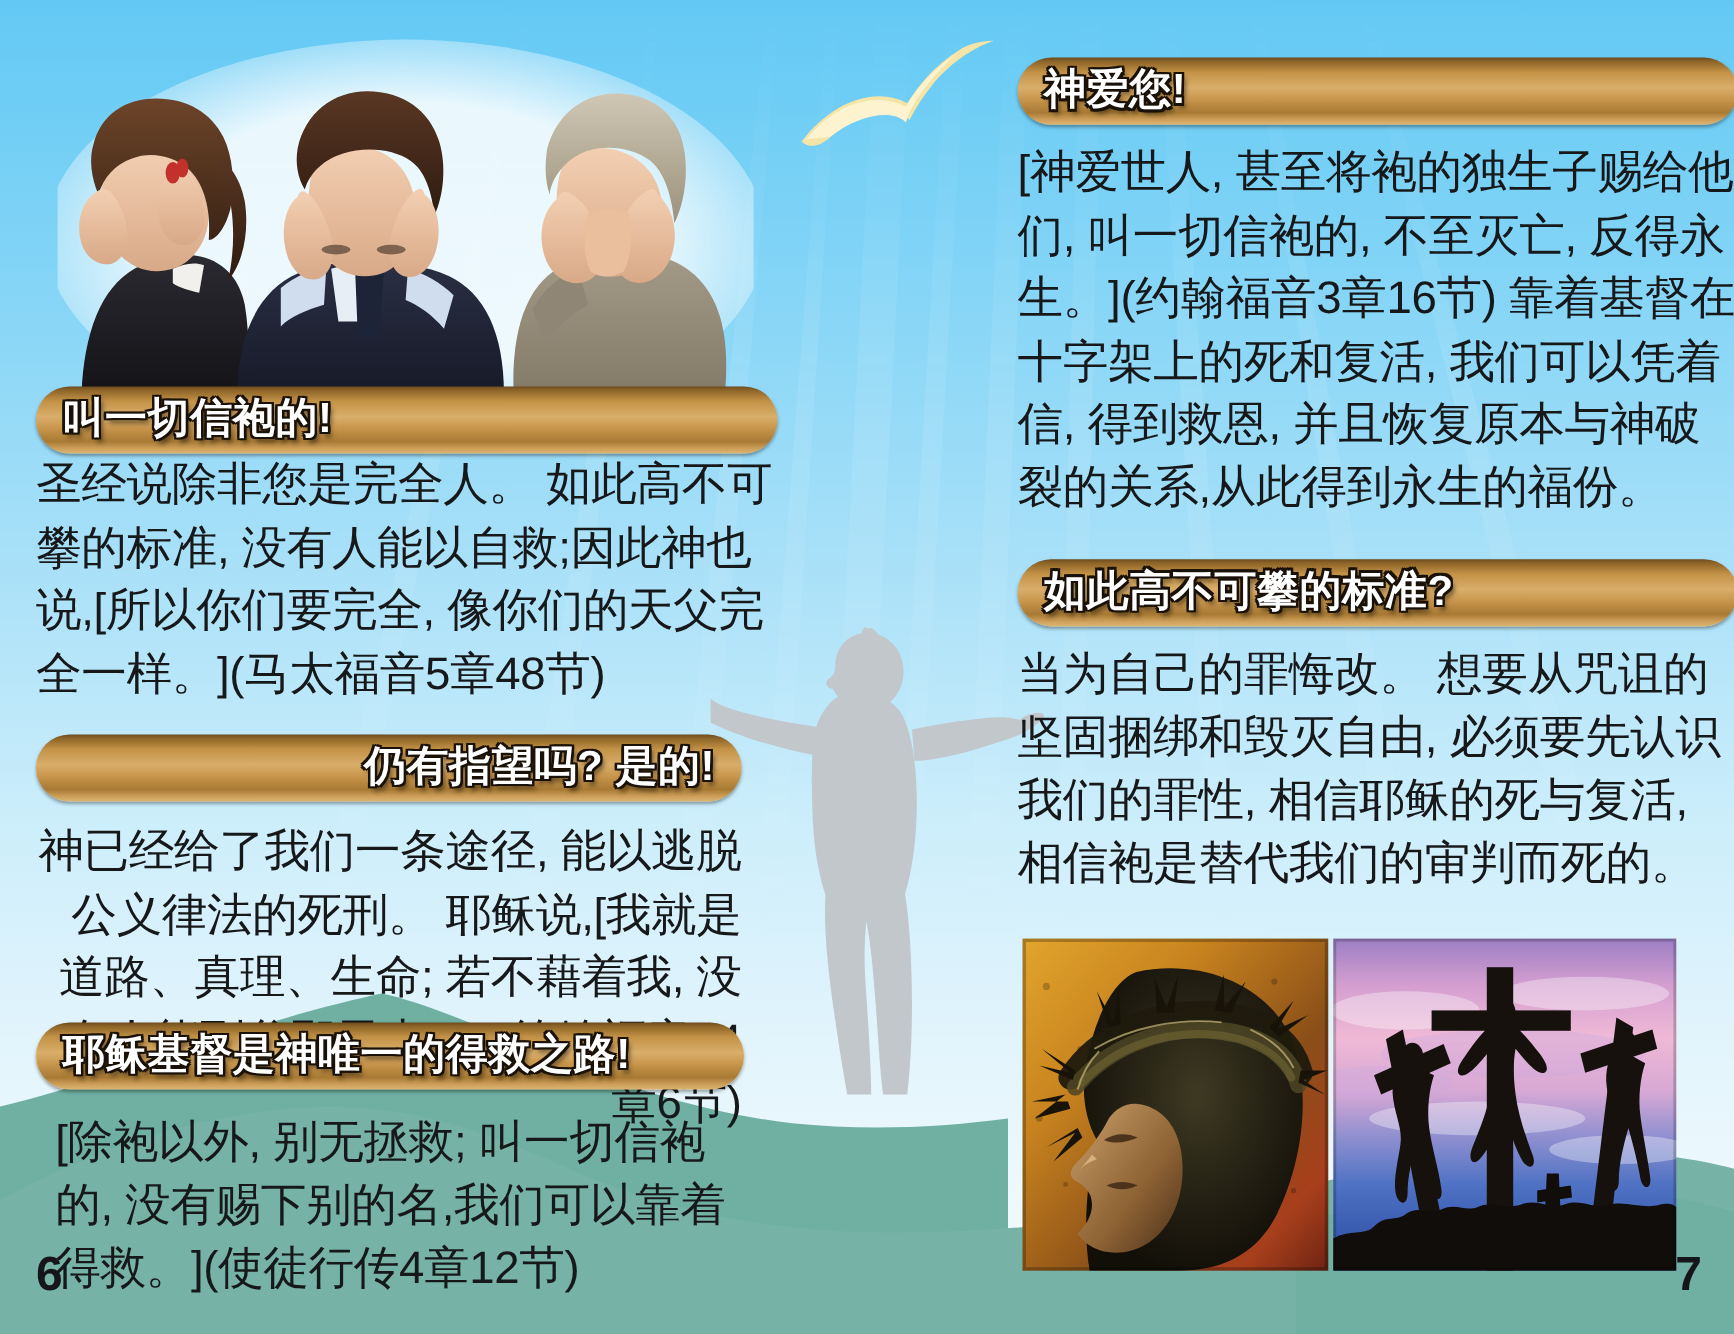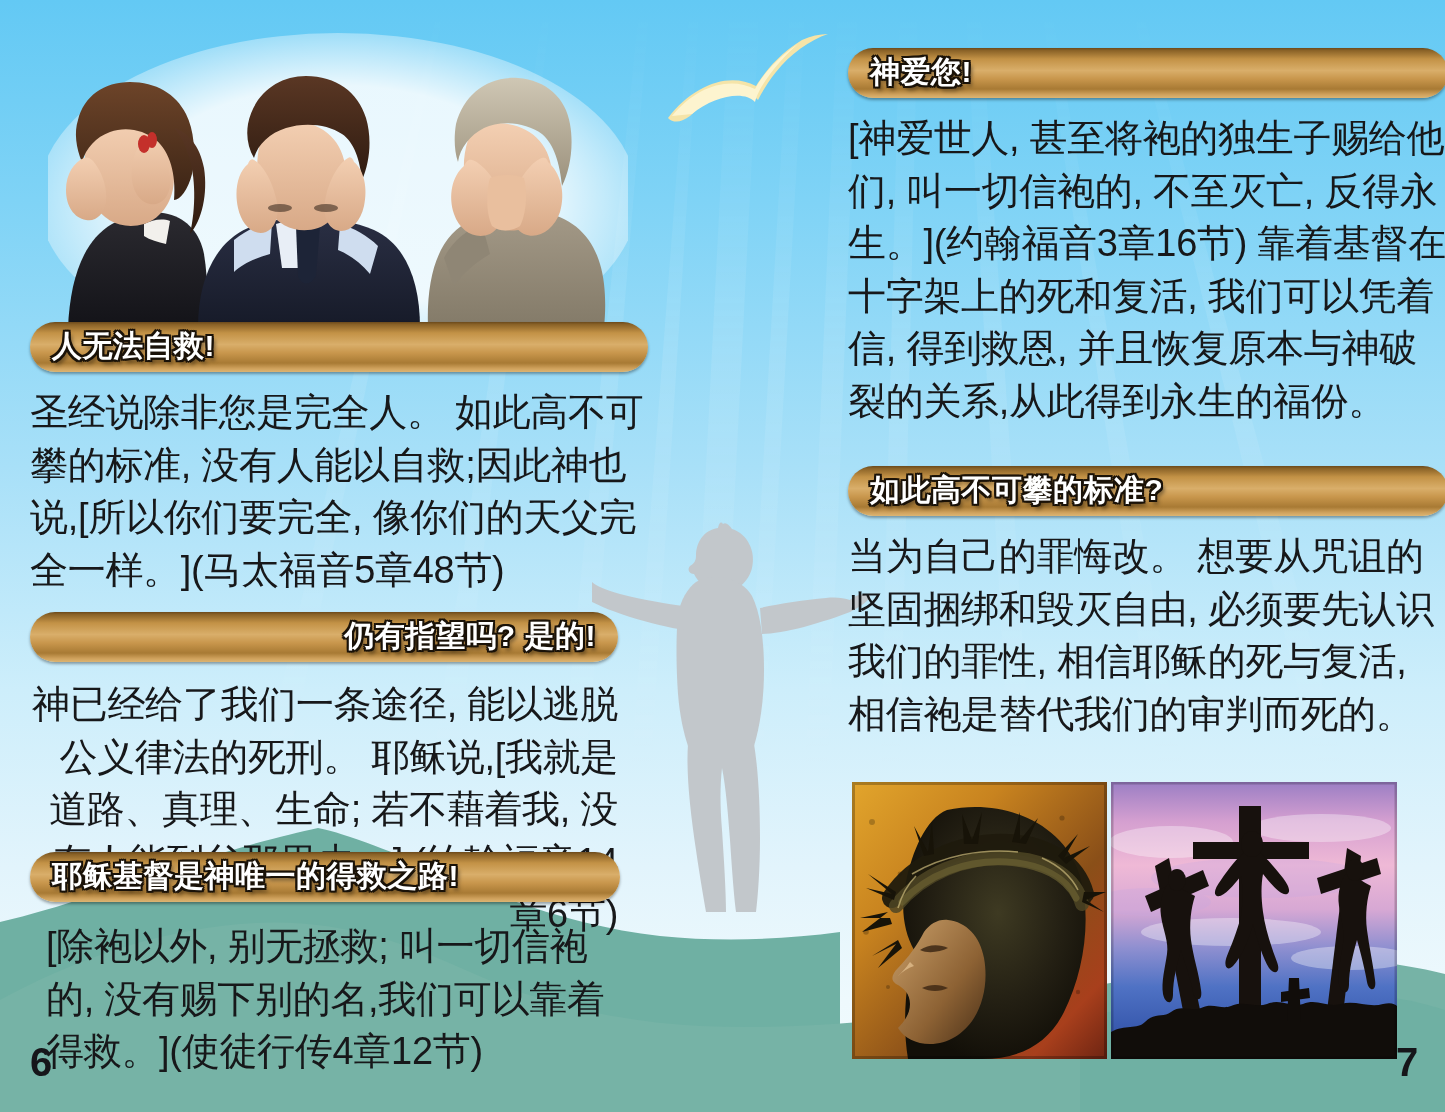--- a/index.html
+++ b/index.html
@@ -78,21 +78,21 @@
         #a87a34 82%,
         #cfa15c 93%,
         #dcb573 100%);
     box-shadow: 0 2px 3px rgba(0,0,0,.35);
     padding: 6px 22px 9px 22px;
     box-sizing: border-box;
     overflow: hidden;
   }
   .banner-text {
     display: block;
-    font-size: 30px;
+    font-size: 35px;
     font-weight: bold;
     color: #ffffff;
     letter-spacing: .5px;
     line-height: 1.18;
     white-space: nowrap;
     text-shadow:
       -2px -2px 0 #1a1208,
        2px -2px 0 #1a1208,
       -2px  2px 0 #1a1208,
        2px  2px 0 #1a1208,
@@ -111,21 +111,21 @@
     letter-spacing: -0.3px;
     margin: 0;
     font-weight: 400;
   }
 
   
   .block { position: absolute; }
 
   
   #blk-l1 { left: 0;   top: 322px; width: 618px; }
-  #blk-l1 .para { margin-top: 14px; }
+  #blk-l1 .para { }
 
   #blk-l2 { left: 0;   top: 612px; width: 588px; text-align: right; }
   #blk-l2 .para { margin-top: 16px; }
 
   #blk-l3 { left: 0;   top: 852px; width: 590px; }
   #blk-l3 .para { margin-top: 18px; margin-left: 16px; width: 560px; }
 
   
   #blk-r1 { left: 0; top: 48px; width: 600px; }
   #blk-r1 .para { margin-top: 14px; }
@@ -346,21 +346,21 @@
                C464,200 460,184 466,166 C472,148 486,132 494,130 C498,129 499,131 500,134 Z" fill="url(#skinA)"></path>
       <path d="M442,150 C452,146 466,146 476,150 C480,166 478,186 472,198
                C462,204 452,204 444,198 C438,186 438,164 442,150 Z" fill="#e9bf9e"></path>
     </g>
   </svg>
 
   <div class="col col-left">
 
     <div class="block" id="blk-l1">
       <div class="banner banner-l1">
-        <span class="banner-text">人无法自救!</span>
+        <span class="banner-text">叫一切信袍的!</span>
       </div>
       <p class="para">圣经说除非您是完全人。 如此高不可攀的标准, 没有人能以自救;因此神也说,[所以你们要完全,  像你们的天父完全一样。](马太福音5章48节)</p>
     </div>
 
     <div class="block" id="blk-l2">
       <div class="banner banner-l2">
         <span class="banner-text">仍有指望吗? 是的!</span>
       </div>
       <p class="para">神已经给了我们一条途径,  能以逃脱公义律法的死刑。 耶稣说,[我就是道路、真理、生命; 若不藉着我, 没有人能到父那里去。] (约翰福音14章6节)</p>
     </div>

